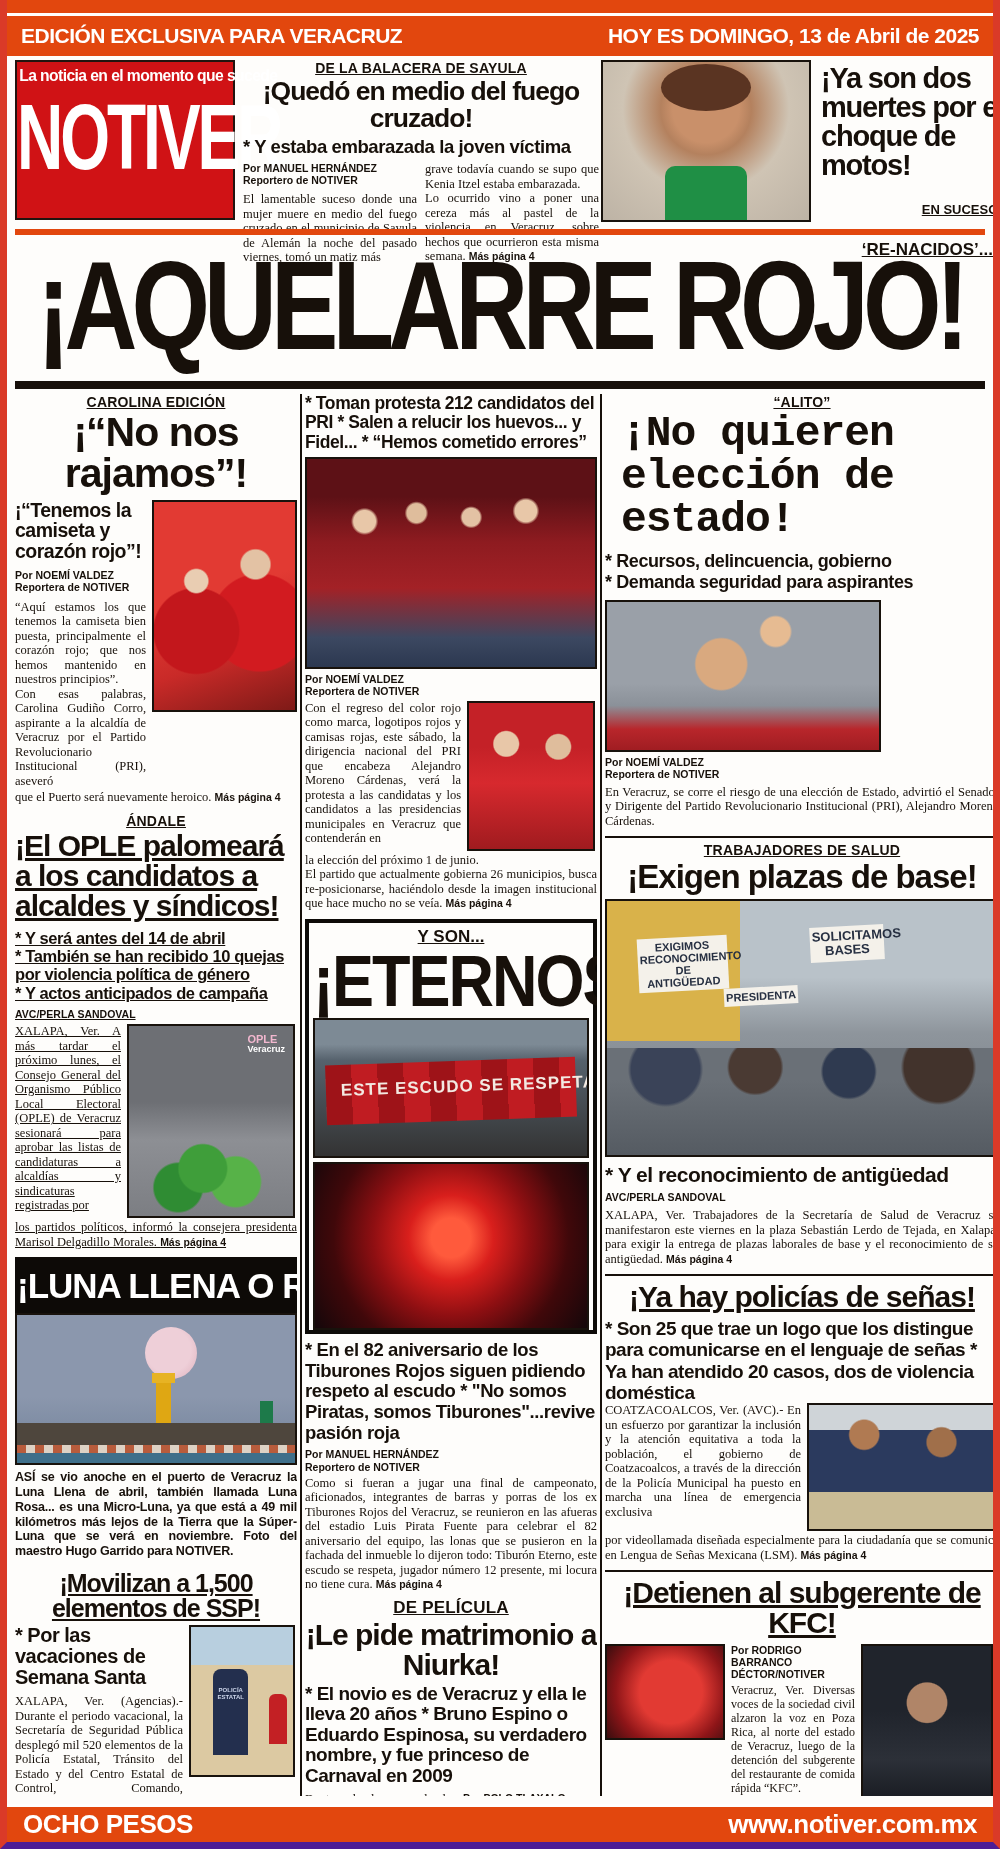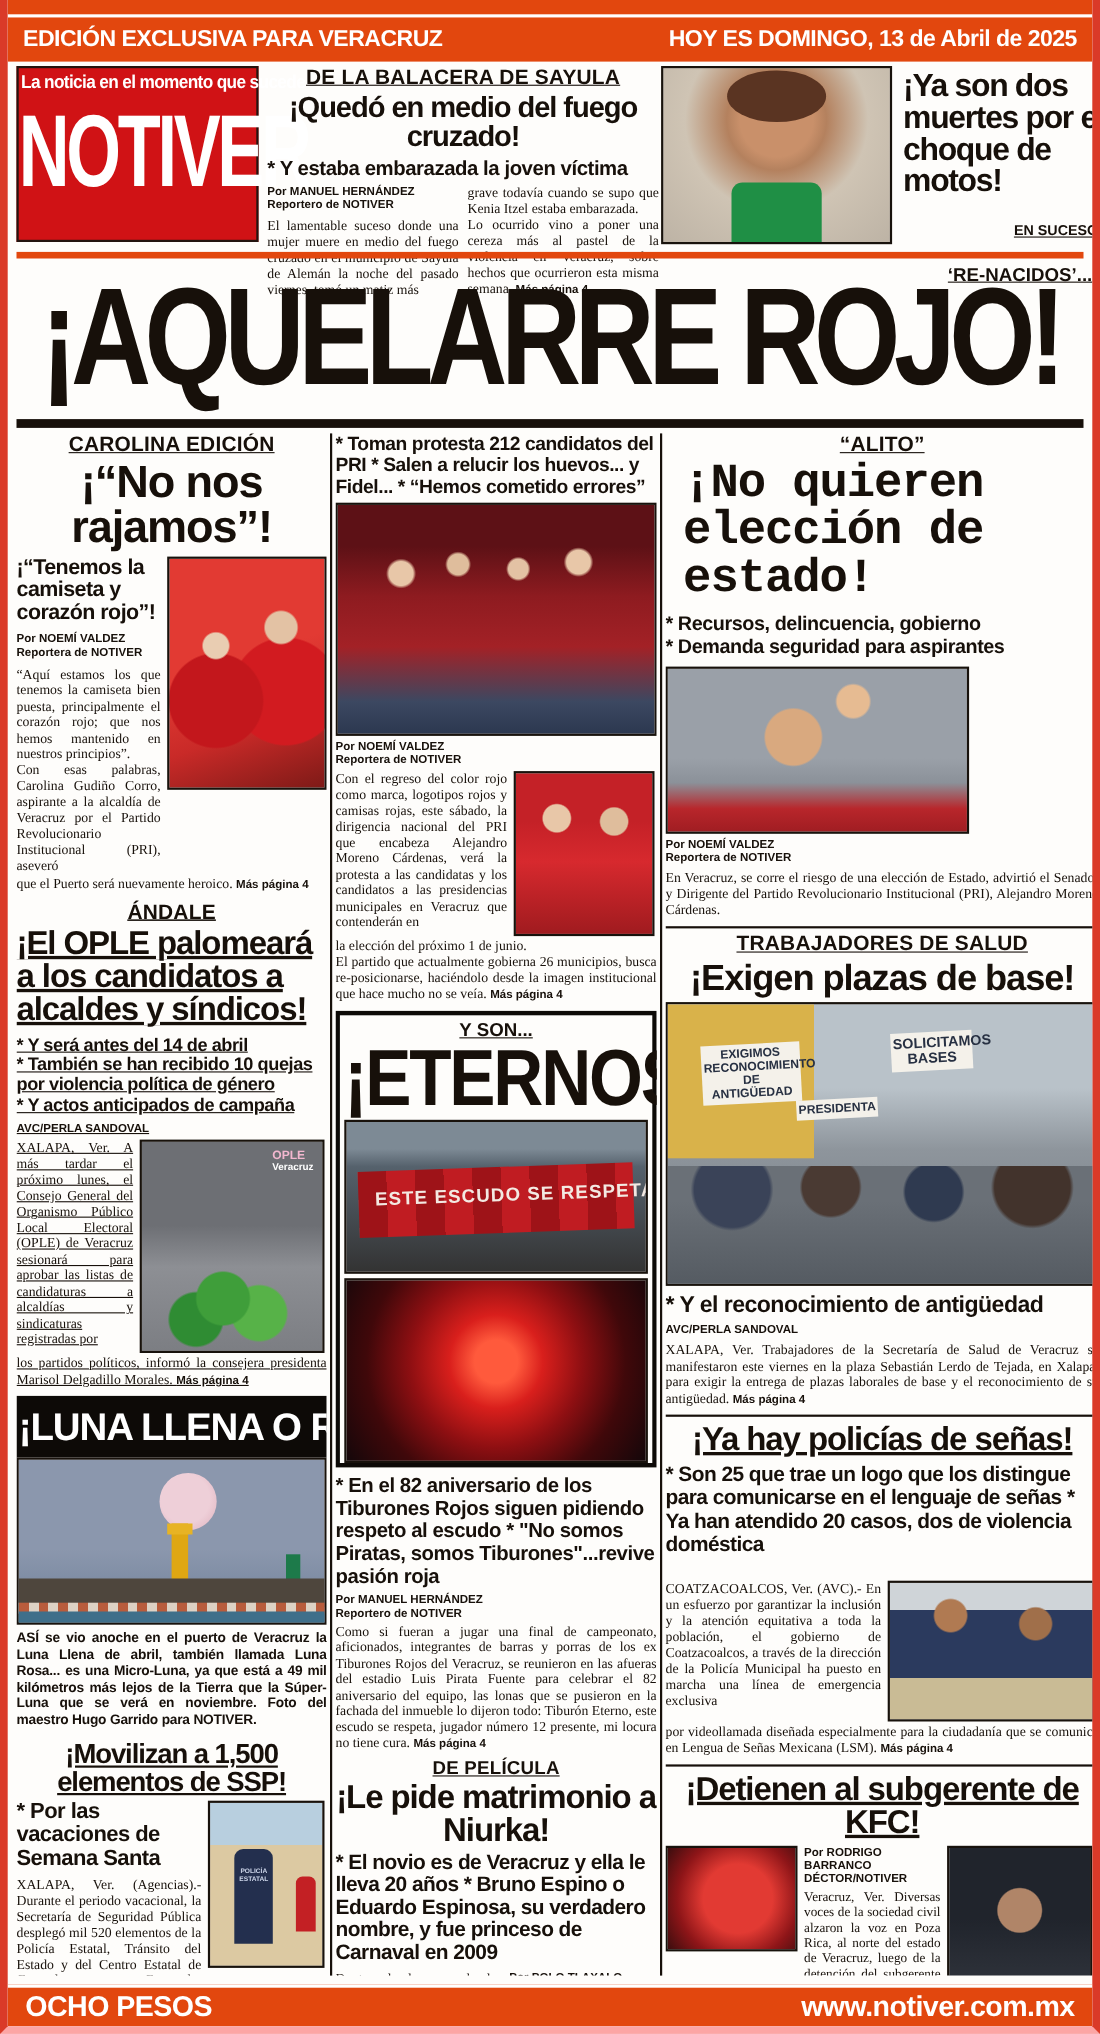--- a/index.html
+++ b/index.html
@@ -1,33 +1,33 @@
 <!DOCTYPE html>
 <html><head>
 <meta charset="utf-8">
 <style>
   html,body{margin:0;padding:0;background:#888;}
   .page{position:relative;width:1000px;height:1849px;margin:0 auto;background:#fefdfb;
         box-sizing:border-box;border-left:7px solid #da3a28;border-right:7px solid #da3a28;
-        border-bottom:7px solid #fca5a5;overflow:hidden;
+        border-bottom:7px solid #4c1d95;overflow:hidden;
         font-family:"Liberation Sans","DejaVu Sans",sans-serif;color:#17100a;}
 
   
   .top-strip{position:absolute;top:0;left:0;right:0;height:13px;background:#e2470e;border-bottom:3px solid #fff;}
   .banner{position:absolute;top:16px;left:0;right:0;height:40px;background:#e2470e;color:#fff;
           display:flex;justify-content:space-between;align-items:center;padding:0 14px;box-sizing:border-box;
           font-weight:bold;font-size:21px;letter-spacing:-.5px;}
   
   .header-row{position:absolute;top:60px;left:8px;right:8px;height:166px;}
   .masthead{position:absolute;left:0;top:0;width:220px;height:160px;background:#d01215;border:2px solid #23140f;
             color:#fff;text-align:center;box-sizing:border-box;padding-top:5px;}
   .masthead .tagline{font-weight:bold;font-size:16px;letter-spacing:-.6px;white-space:nowrap;transform:scale(.98,1.05);}
   .masthead .name{font-weight:bold;font-size:64px;letter-spacing:-3px;line-height:1;transform:scaleY(1.45);transform-origin:center 30%;margin-top:14px;}
   .balacera{position:absolute;left:228px;top:0;width:356px;}
-  .kicker{font-weight:bold;text-decoration:underline;text-align:center;font-size:19px;letter-spacing:.2px;}
+  .kicker{font-weight:bold;text-decoration:underline;text-align:center;font-size:14px;letter-spacing:.2px;}
   .balacera .hl{font-weight:bold;font-size:26.5px;letter-spacing:-1px;text-align:center;line-height:1.02;margin:2px 0 4px;}
   .balacera .sub{font-weight:bold;font-size:18.5px;text-align:left;margin:2px 0 4px;letter-spacing:-.4px;}
   .byline{font-weight:bold;font-size:10.5px;line-height:1.15;}
   .body{font-family:"Liberation Serif","DejaVu Serif",serif;font-size:12.5px;line-height:1.16;text-align:justify;}
   .more{font-family:"Liberation Sans","DejaVu Sans",sans-serif;font-weight:bold;font-size:10.5px;}
   .bal-cols{display:flex;gap:8px;margin-top:4px;}
   .bal-cols > div{flex:1;}
   .prewrap{white-space:pre-line;}
   .photo{position:relative;overflow:hidden;border:2px solid #18120c;box-sizing:border-box;}
   .ph-woman{position:absolute;left:586px;top:0;width:210px;height:162px;
@@ -130,21 +130,21 @@
   .salud-sign{position:absolute;background:#f4f1ea;color:#273042;font-weight:bold;text-align:center;
               font-size:11px;line-height:1.1;padding:3px 2px;transform:rotate(-3deg);}
   .salud-crowd{position:absolute;bottom:0;left:0;right:0;height:42%;background:
       radial-gradient(circle at 15% 20%,#3a4358 0 10%,transparent 11%),
       radial-gradient(circle at 38% 18%,#4a3a33 0 10%,transparent 11%),
       radial-gradient(circle at 62% 22%,#2f3a50 0 10%,transparent 11%),
       radial-gradient(circle at 85% 18%,#42332c 0 10%,transparent 11%),
       linear-gradient(180deg,#6a7077 0 30%,#555b62 100%);}
   .salud-sub{font-weight:bold;font-size:21px;letter-spacing:-.5px;margin:6px 0 4px;}
   .senas-hl{font-size:30px;text-decoration:underline;text-align:center;margin:6px 0 6px;}
-  .senas-bullets{font-weight:bold;font-size:19px;line-height:1.12;letter-spacing:-.5px;margin-bottom:22px;}
+  .senas-bullets{font-weight:bold;font-size:19px;line-height:1.12;letter-spacing:-.5px;margin-bottom:0;}
   .ph-senas{width:188px;height:128px;background:
       radial-gradient(circle at 30% 24%,#b07a52 0 9%,transparent 10%),
       radial-gradient(circle at 72% 30%,#a06f4a 0 9%,transparent 10%),
       linear-gradient(180deg,#cfd4d8 0 20%,#2b3a5e 20% 70%,#c9bb95 70% 100%);}
   .kfc-hl{font-size:30px;text-decoration:underline;text-align:center;margin:6px 0 6px;}
   .kfc-bullets{font-weight:bold;font-size:19px;line-height:1.12;letter-spacing:-.5px;margin-bottom:6px;}
   .ph-kfc1{width:120px;height:96px;background:radial-gradient(circle at 55% 50%,#e23a33 0 40%,#8e1518 70%,#3a0d0e 100%);}
   .ph-kfc2{width:132px;height:166px;background:
       radial-gradient(circle at 50% 35%,#b08568 0 16%,transparent 17%),
       linear-gradient(180deg,#20242c 0 40%,#2c3038 70%,#15181e 100%);}

